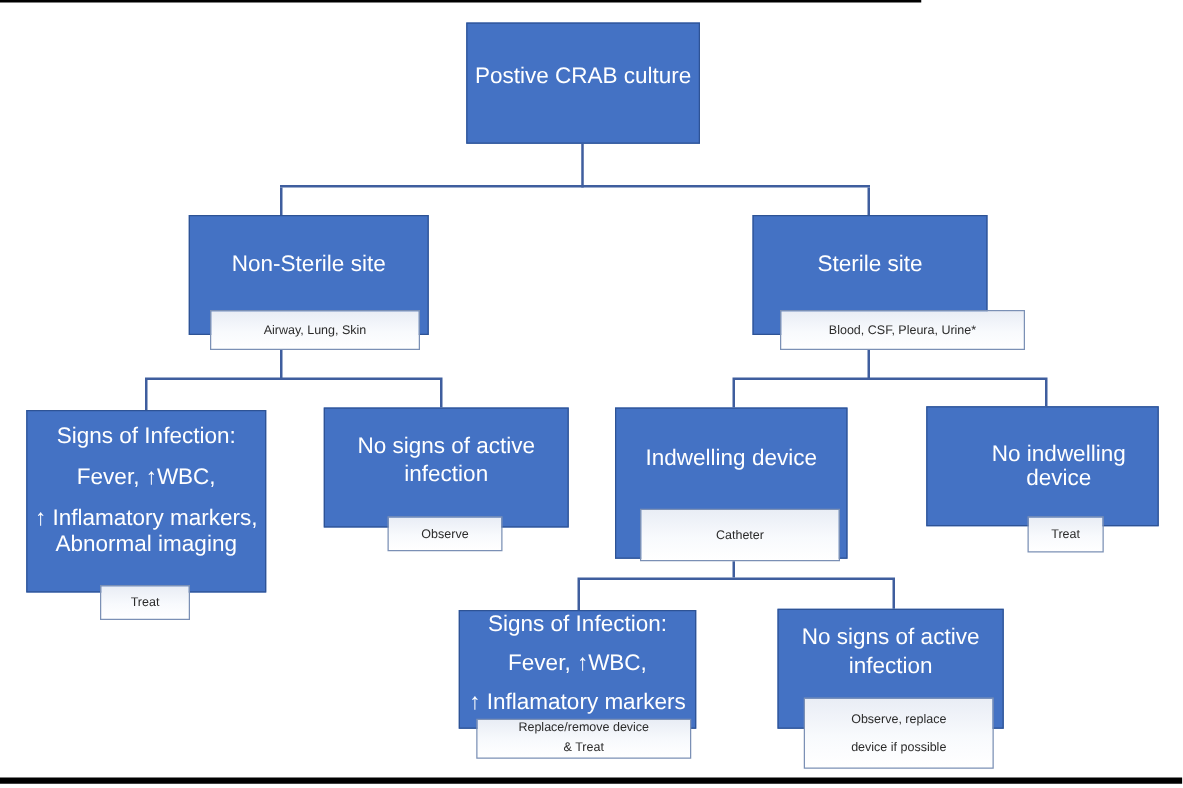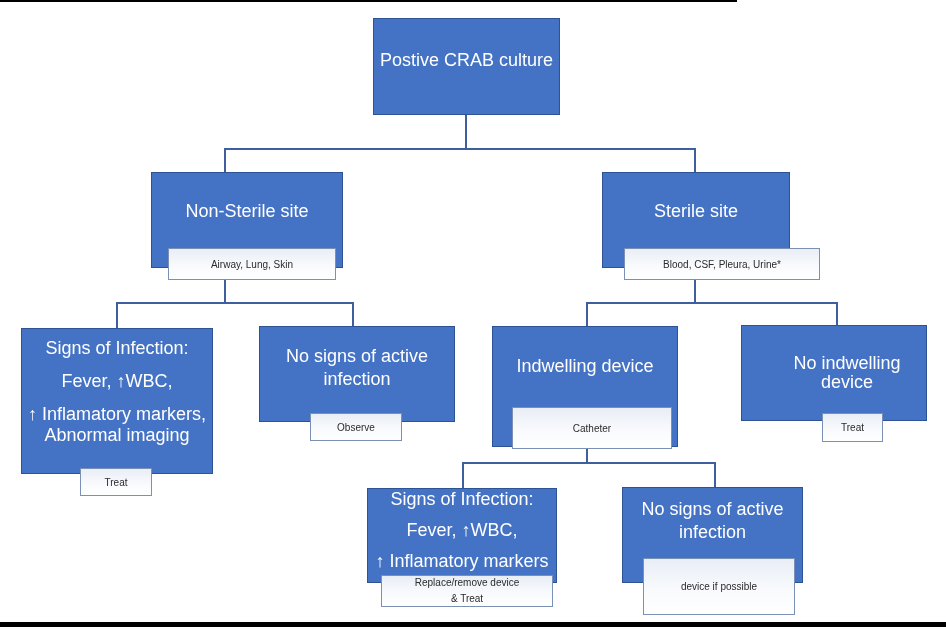--- a/index.html
+++ b/index.html
@@ -123,16 +123,17 @@
   <div class="tag" style="left:381px;top:575px;width:172px;height:32px;line-height:16px;">
     <div>Replace/remove device</div>
     <div>&amp; Treat</div>
   </div>
 
   <div class="node" id="n-nosigns2" style="left:622px;top:487px;width:181px;height:96px;">
     <div class="bline">No signs of active</div>
     <div class="bline">infection</div>
   </div>
   <div class="tag" style="left:643px;top:558px;width:152px;height:57px;line-height:23px;">
+    <div>Observe, replace</div>
     <div>device if possible</div>
   </div>
 
 </div>
 
 </body></html>

